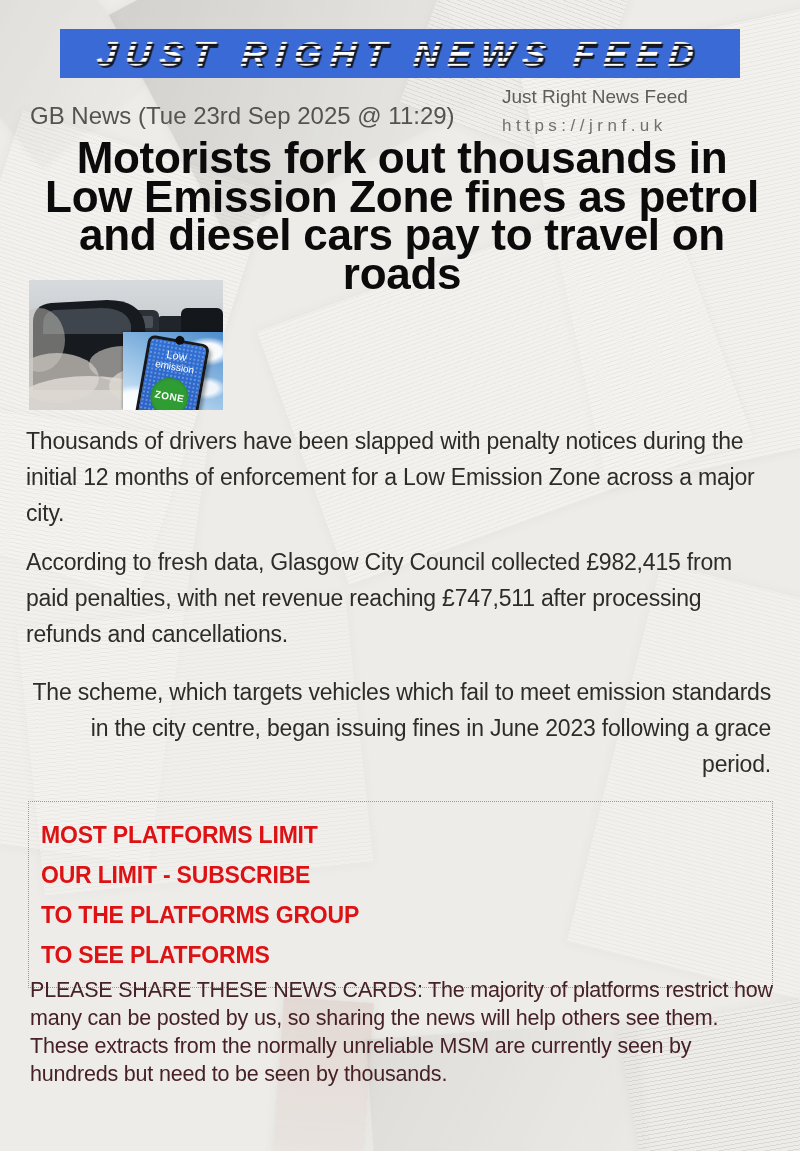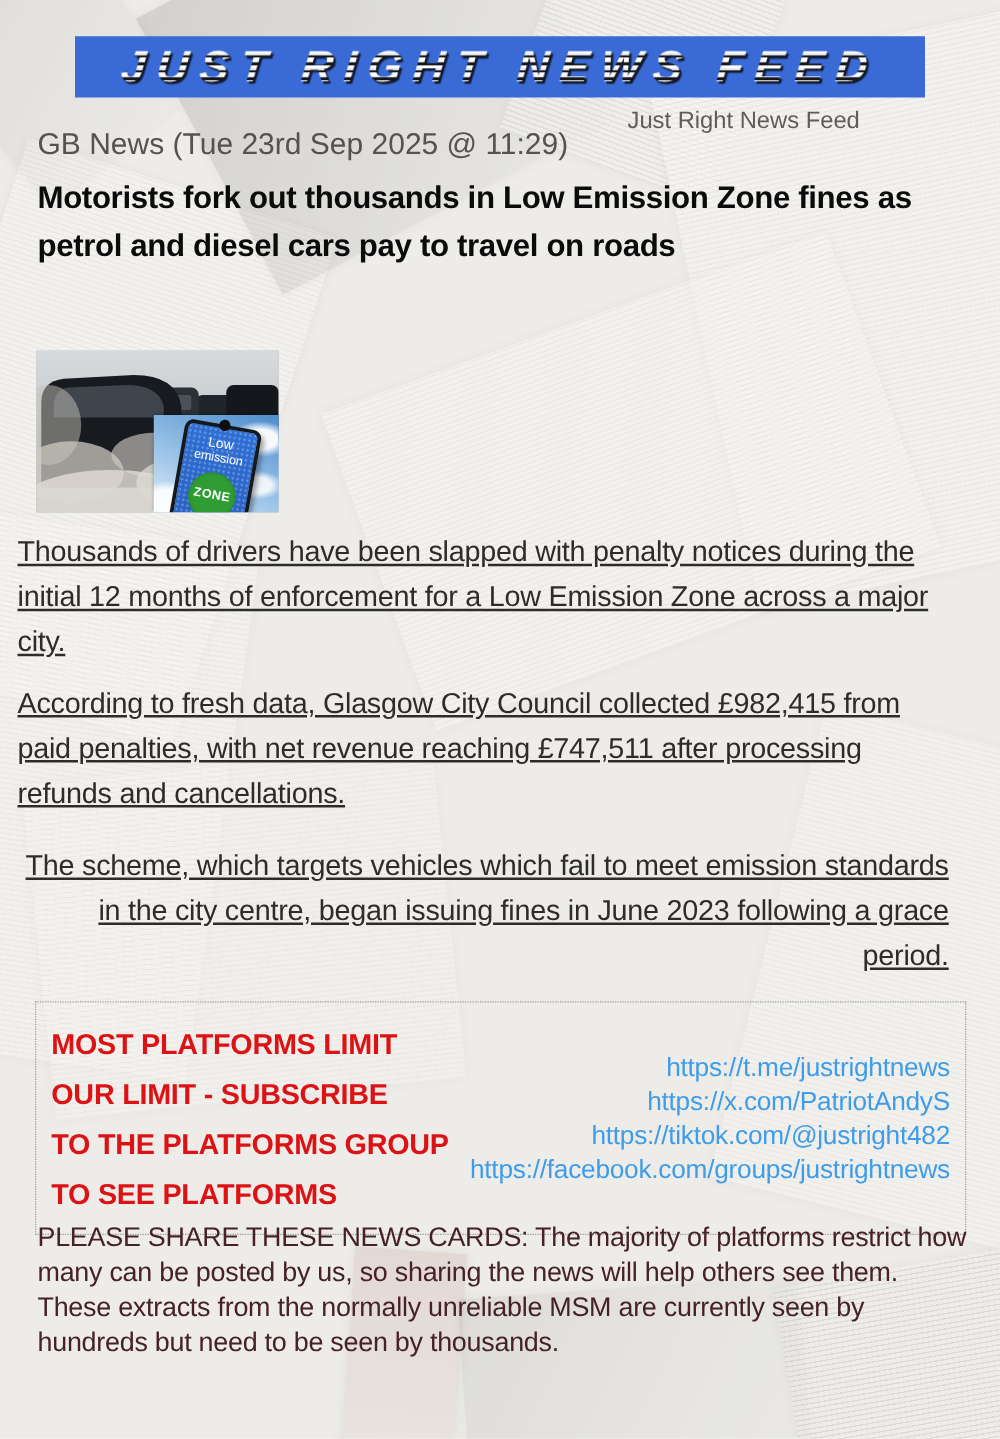--- a/index.html
+++ b/index.html
@@ -53,21 +53,21 @@
     }
   }
   
   .meta-source{position:absolute;left:30px;top:102px;font-size:24px;color:#56534e;}
   .meta-feed{position:absolute;left:502px;top:86px;}
   .feed-name{font-size:19px;color:#605d58;}
   .feed-url{margin-top:8px;font-size:17px;letter-spacing:4.5px;color:#73716c;text-decoration:none;display:block;}
   
   .headline{
     position:absolute;left:30px;top:139px;width:744px;margin:0;
-    font-size:25px;line-height:38.5px;font-weight:700;color:#0b0b0b;letter-spacing:-.3px;
+    font-size:44px;line-height:38.5px;font-weight:700;color:#0b0b0b;letter-spacing:-.3px;text-align:center;
   }
   
   .photo{position:absolute;left:29px;top:280px;width:194px;height:130px;overflow:hidden;background:#c3c6c9;}
   .photo svg{display:block;}
   .inset{
     position:absolute;right:0;bottom:0;width:100px;height:78px;overflow:hidden;
     background:
       radial-gradient(34px 20px at 85% 25%, rgba(255,255,255,.95) 40%, transparent 72%),
       radial-gradient(40px 22px at 12% 88%, rgba(255,255,255,.9) 40%, transparent 72%),
       radial-gradient(30px 16px at 82% 72%, rgba(255,255,255,.85) 40%, transparent 72%),
@@ -85,21 +85,21 @@
   }
   .sign-knob{position:absolute;left:50%;top:-7px;width:9px;height:9px;margin-left:-4px;border-radius:50%;background:#0e0f11;}
   .sign-line1{margin-top:7px;font-size:11px;line-height:12px;}
   .sign-line2{font-size:10px;line-height:12px;}
   .sign-zone{
     width:38px;height:38px;margin:5px auto 0;border-radius:50%;background:#2f9d33;
     font-size:10px;font-weight:bold;letter-spacing:.5px;line-height:38px;color:#fff;
     box-shadow:inset 0 0 3px rgba(0,0,0,.25);
   }
   
-  .article{position:absolute;left:14px;top:423px;width:745px;color:#2e2c29;text-decoration:underline;}
+  .article{position:absolute;left:26px;top:423px;width:745px;color:#2e2c29;}
   .article p{margin:0 0 13px;font-size:23px;line-height:36px;letter-spacing:-.2px;}
   .article p.spaced{margin-top:22px;text-align:right;}
   
   .subscribe-box{
     position:absolute;left:28px;top:801px;width:745px;height:187px;box-sizing:border-box;
     border:1px dotted #9b9b97;display:flex;justify-content:space-between;align-items:center;
     padding:12px;
   }
   .subscribe-msg div{font-size:23px;font-weight:700;line-height:40px;color:#dc1215;letter-spacing:-.2px;white-space:nowrap;}
   .subscribe-links{text-align:right;}
@@ -132,20 +132,21 @@
   </div>
 
   <div class="banner">
     <div class="banner-title">JUST RIGHT NEWS FEED</div>
   </div>
 
   <div class="meta-source">GB News (Tue 23rd Sep 2025 @ 11:29)</div>
 
   <div class="meta-feed">
     <div class="feed-name">Just Right News Feed</div>
+    <a class="feed-url">https://jrnf.uk</a>
   </div>
 
   <h1 class="headline">Motorists fork out thousands in Low Emission Zone fines as petrol and diesel cars pay to travel on roads</h1>
 
   <div class="photo">
     <svg width="194" height="130" viewBox="0 0 194 130">
       <defs>
         <linearGradient id="sky" x1="0" y1="0" x2="0" y2="1">
           <stop offset="0" stop-color="#d8dbde"></stop>
           <stop offset="1" stop-color="#aeb2b6"></stop>
@@ -184,23 +185,17 @@
     <p class="spaced">The scheme, which targets vehicles which fail to meet emission standards in the city centre, began issuing fines in June 2023 following a grace period.</p>
   </div>
 
   <div class="subscribe-box">
     <div class="subscribe-msg">
       <div>MOST PLATFORMS LIMIT</div>
       <div>OUR LIMIT - SUBSCRIBE</div>
       <div>TO THE PLATFORMS GROUP</div>
       <div>TO SEE PLATFORMS</div>
     </div>
-    <div class="subscribe-links">
-      <a>https://t.me/justrightnews</a>
-      <a>https://x.com/PatriotAndyS</a>
-      <a>https://tiktok.com/@justright482</a>
-      <a>https://facebook.com/groups/justrightnews</a>
-    </div>
   </div>
 
   <div class="footer">PLEASE SHARE THESE NEWS CARDS: The majority of platforms restrict how many can be posted by us, so sharing the news will help others see them. These extracts from the normally unreliable MSM are currently seen by hundreds but need to be seen by thousands.</div>
 
 </div>
 
 </body></html>

